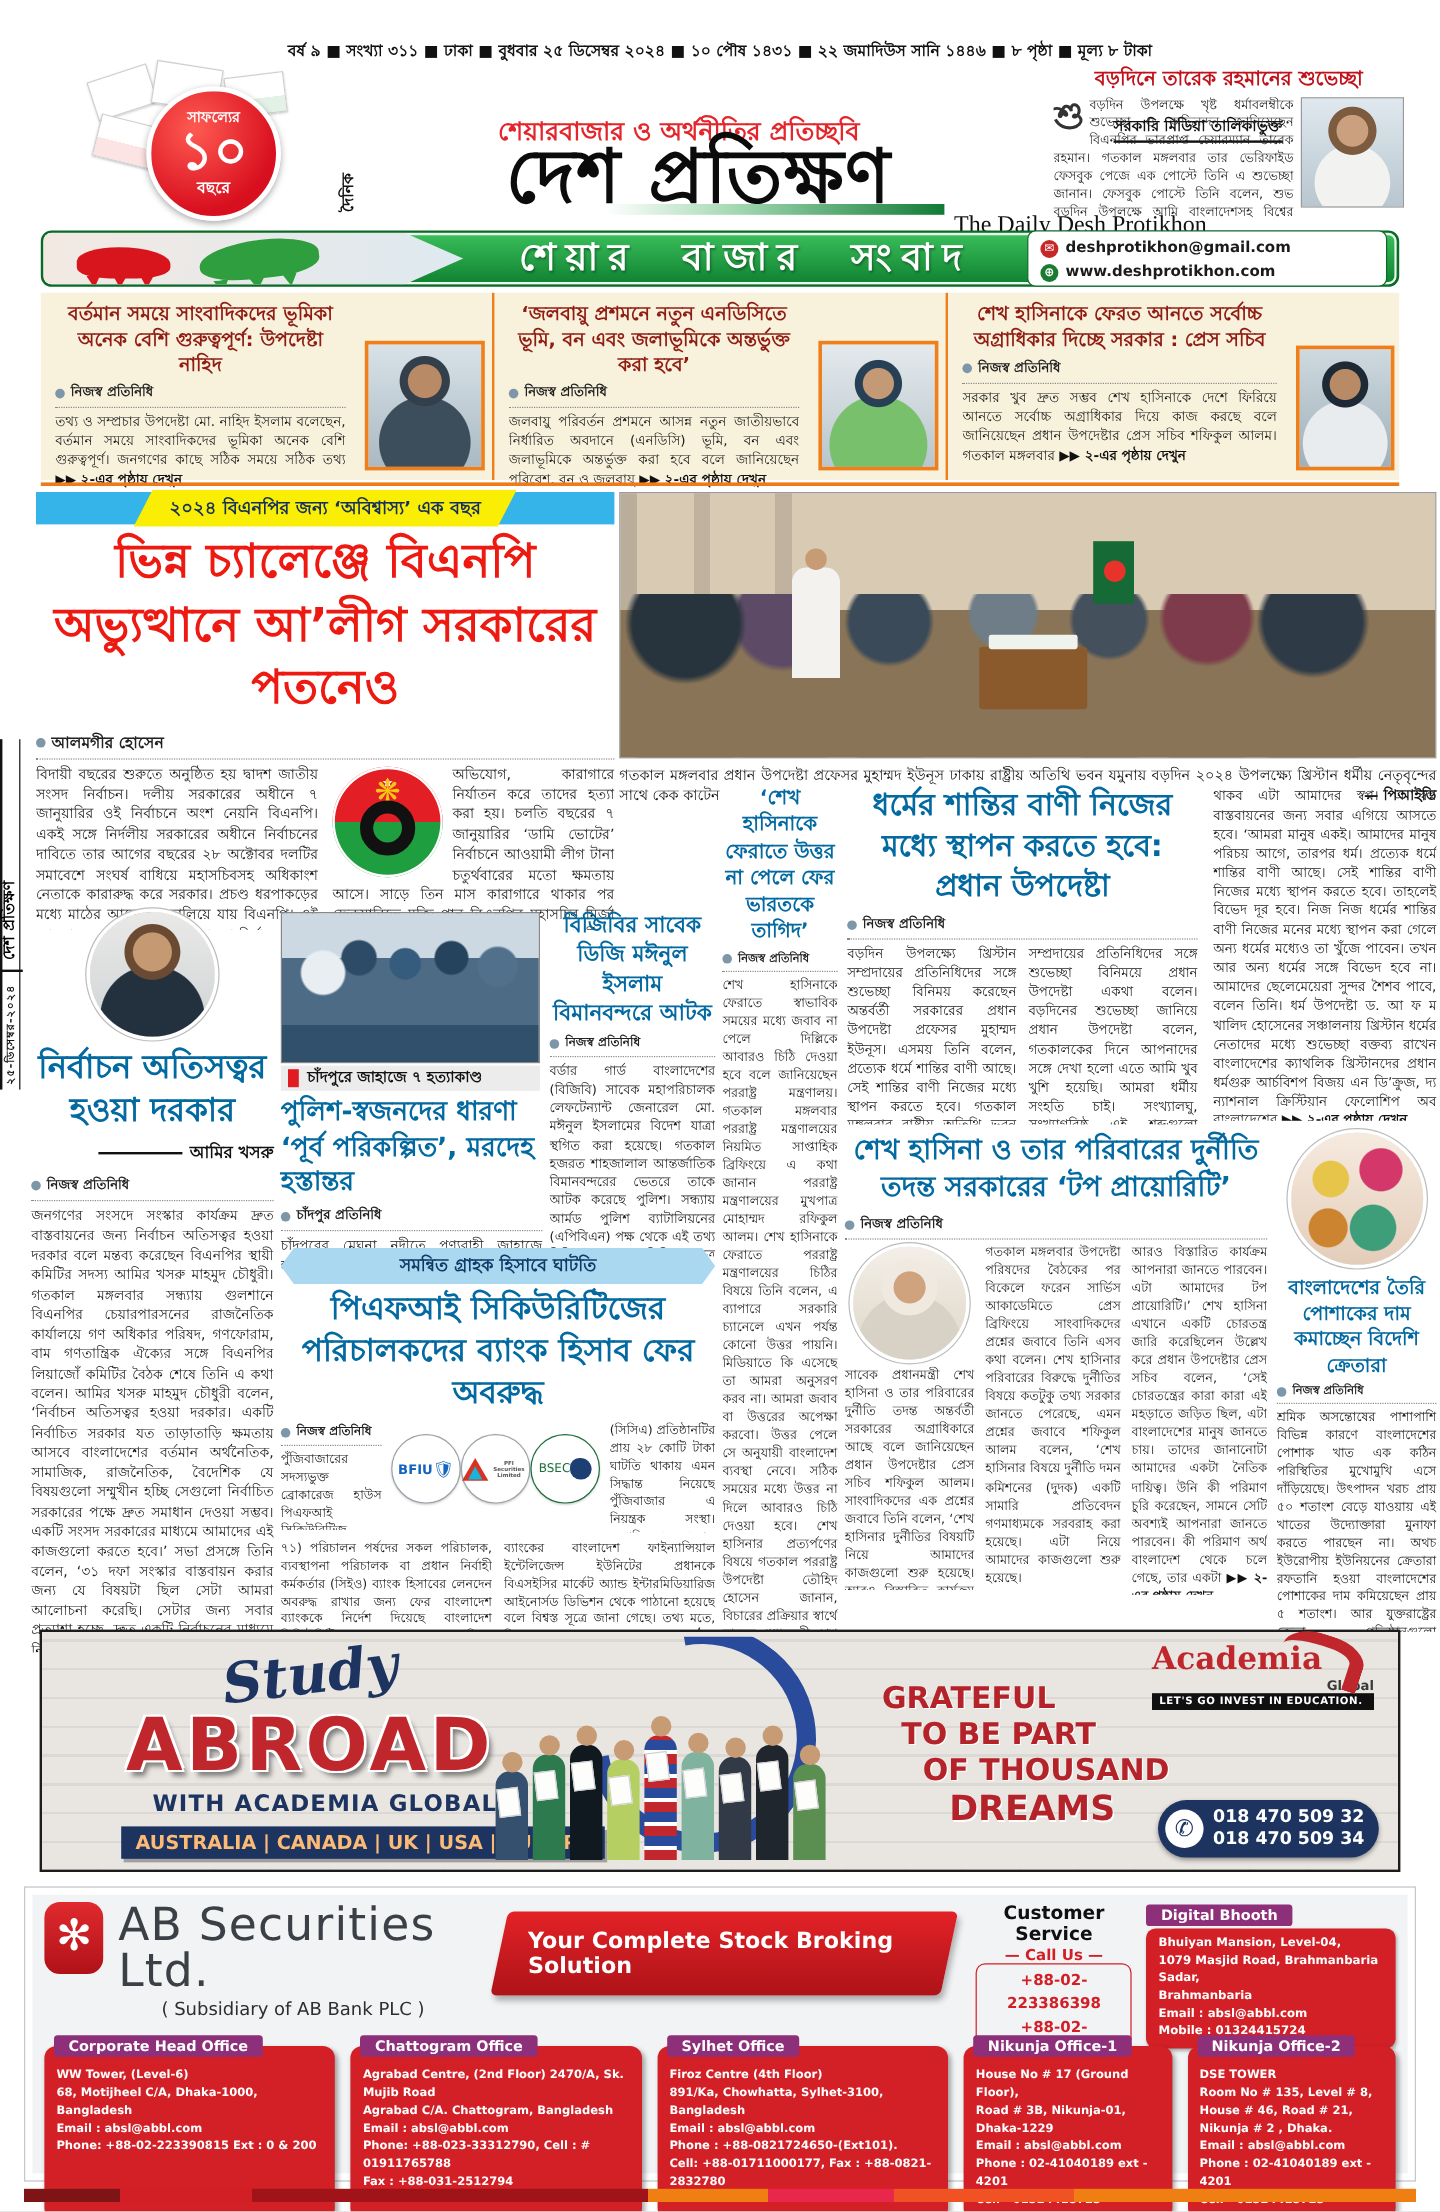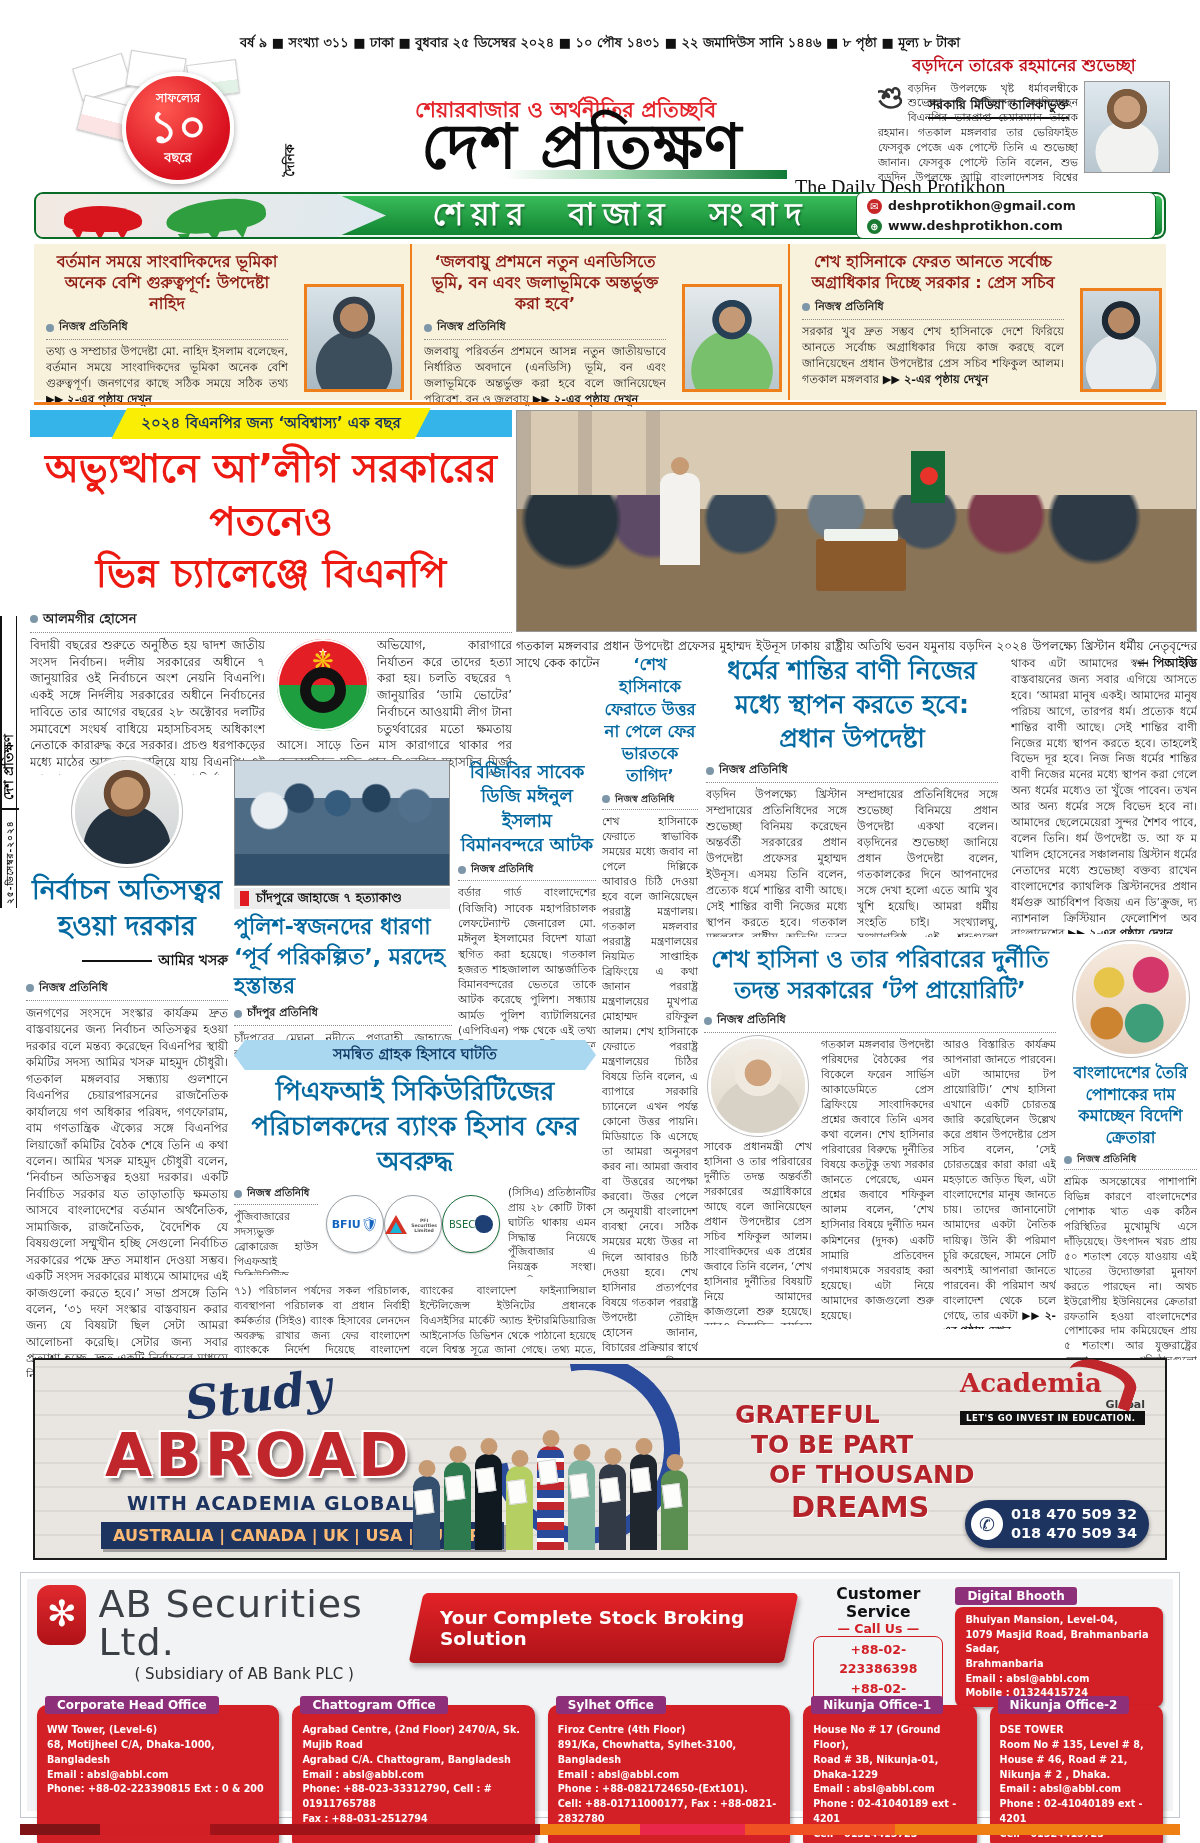--- a/index.html
+++ b/index.html
@@ -232,22 +232,22 @@
     </div>
   </div>
 
   <div class="abs" style="left:34px;top:402px;width:1132px;border-top:3px solid #ee7b18;"></div>
 
   <div class="abs" style="left:30px;top:410px;width:482px;height:347px;">
     <div class="kicker-strip" style="height:27px;">
       <div class="kicker-rib" data-bind="lead.kicker">২০২৪ বিএনপির জন্য ‘অবিশ্বাস্য’ এক বছর</div>
     </div>
     <div class="lead-h1" style="margin-top:6px;">
+      <div data-bind="lead.headline2">ভিন্ন চ্যালেঞ্জে বিএনপি</div>
       <div data-bind="lead.headline1">অভ্যুত্থানে আ’লীগ সরকারের পতনেও</div>
-      <div data-bind="lead.headline2">ভিন্ন চ্যালেঞ্জে বিএনপি</div>
     </div>
     <div class="byline lead-by" style="margin-top:8px;">
         <span class="dot"></span>
         <span data-bind="lead.byline">আলমগীর হোসেন</span>
       </div>
     <div class="dotline"></div>
     <div class="lead-cols clip" style="height:138px;">
       <div class="col bodytxt jt clip" data-bind="lead.body1">বিদায়ী বছরের শুরুতে অনুষ্ঠিত হয় দ্বাদশ জাতীয় সংসদ নির্বাচন। দলীয় সরকারের অধীনে ৭ জানুয়ারির ওই নির্বাচনে অংশ নেয়নি বিএনপি। একই সঙ্গে নির্দলীয় সরকারের অধীনে নির্বাচনের দাবিতে তার আগের বছরের ২৮ অক্টোবর দলটির সমাবেশে সংঘর্ষ বাধিয়ে মহাসচিবসহ অধিকাংশ নেতাকে কারারুদ্ধ করে সরকার। প্রচণ্ড ধরপাকড়ের মধ্যে মাঠের আন্দোলন চালিয়ে যায় বিএনপি। ওই আন্দোলনকে ঘিরে ভয়াবহ হামলা-নির্যাতন নামে দলটির নেতাকর্মীদের ওপর। তালা খুলিয়ে দেওয়া হয় দলটির কেন্দ্রীয় কার্যালয়ে। দ্বাদশ জাতীয় সংসদ নির্বাচনকে কেন্দ্র করে গ্রেপ্তার হওয়া এবং তার আগে থেকে কারাগারে থাকা দলটির ১৫ নেতাকর্মী কারা হেফাজতেই মৃত্যুবরণ করেন। বিএনপির</div>
       <div class="col bodytxt jt clip">
         <span class="bnp">

